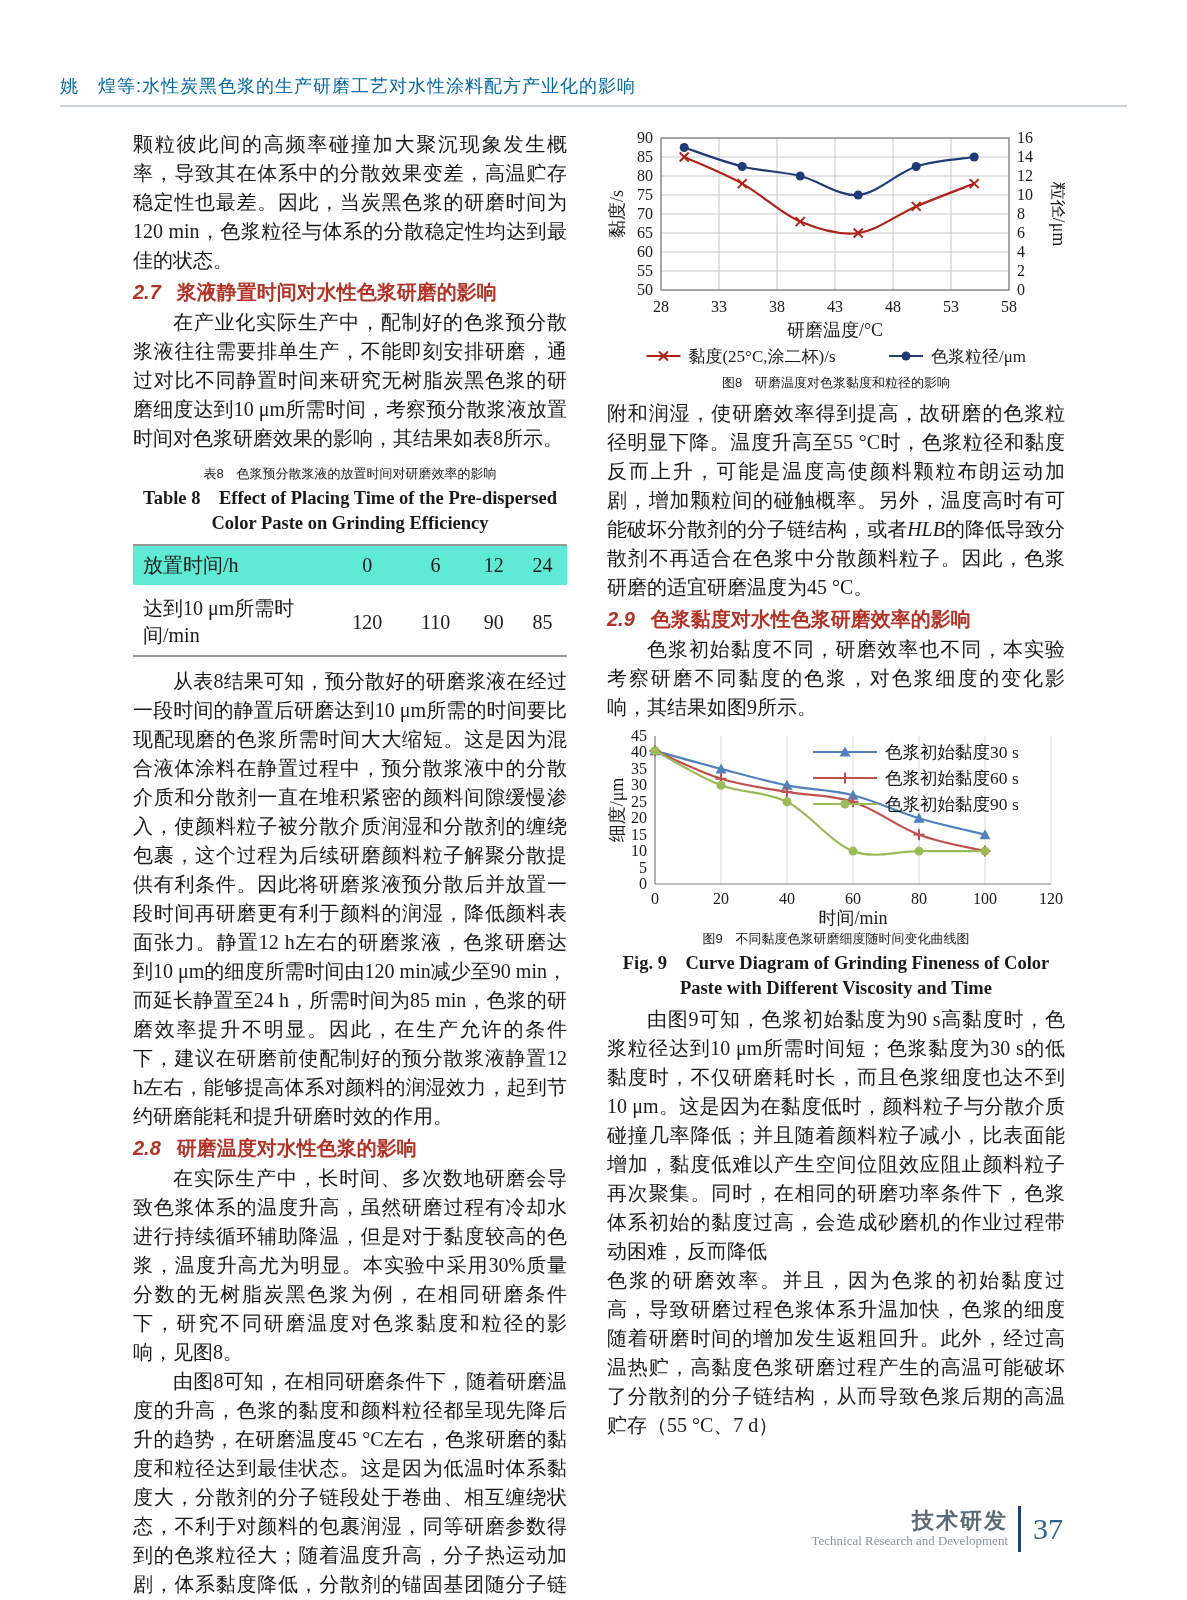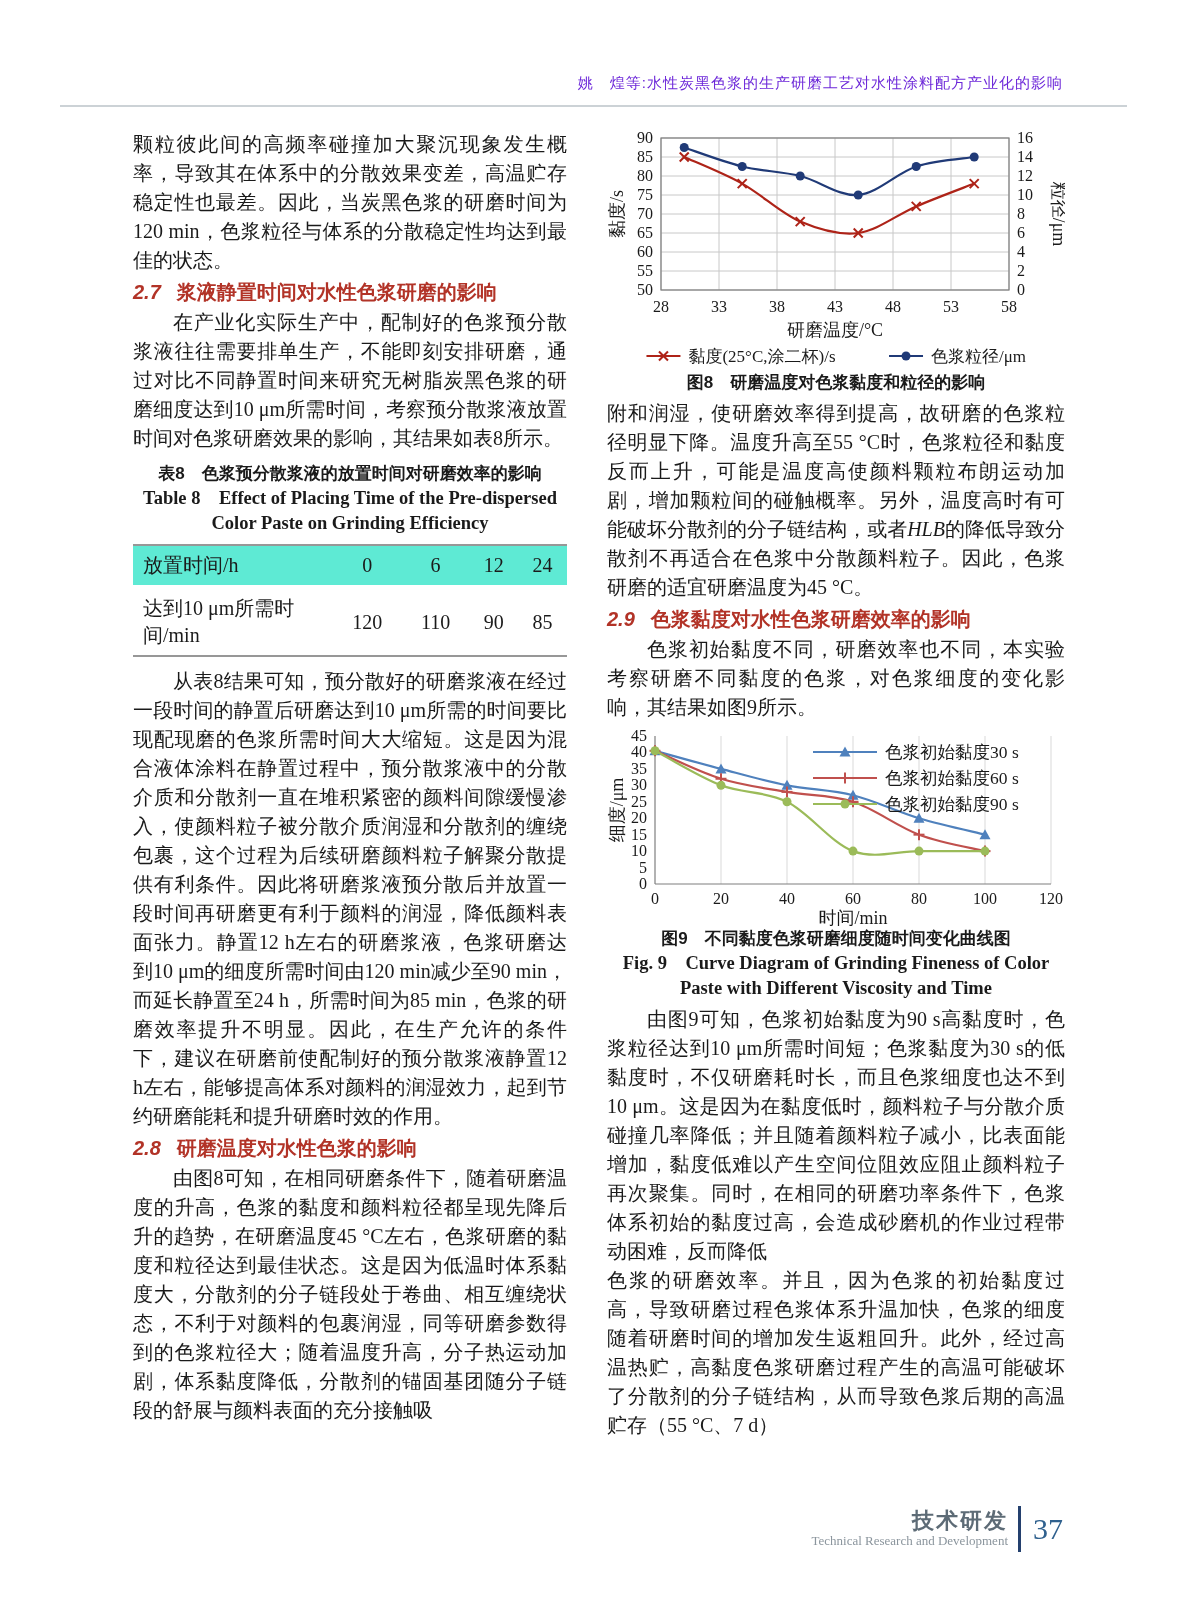--- a/index.html
+++ b/index.html
@@ -1,30 +1,30 @@
 <!DOCTYPE html>
 <html><head>
 <meta charset="utf-8">
 <style>
   html,body{margin:0;padding:0;background:#e8e8e8;}
   .page{position:relative;width:1187px;height:1600px;margin:0 auto;background:#ffffff;overflow:hidden;
         font-family:"Liberation Serif","DejaVu Serif",serif;color:#1a1a1a;}
-  .running-head{position:absolute;top:74px;left:60px;right:124px;text-align:right;
-        font-family:"Liberation Sans","DejaVu Sans",sans-serif;font-size:15px;color:#6d28d9;letter-spacing:1px;}
+  .running-head{position:absolute;top:74px;left:60px;right:124px;
+        font-family:"Liberation Sans","DejaVu Sans",sans-serif;font-size:18px;color:#0369a1;letter-spacing:1px;}
   .head-rule{position:absolute;top:105px;left:60px;right:60px;border-top:2px solid #ccd2d6;}
   .columns{position:absolute;top:130px;left:133px;width:932px;display:flex;gap:40px;}
   .col-left{width:442px;}
   .col-right{width:458px;}
   p.body{margin:0;font-size:20px;line-height:29px;text-align:justify;}
   p.indent{text-indent:2em;}
   .sec-head{margin:2px 0 1px 0;font-family:"Liberation Sans","DejaVu Sans",sans-serif;
         font-size:20px;line-height:30px;font-weight:bold;color:#b23327;}
   .sec-num{margin-right:16px;font-style:italic;}
-  .cap-zh{font-family:"Liberation Sans","DejaVu Sans",sans-serif;font-weight:bold;
-        font-size:17px;line-height:25px;text-align:center;}
+  .cap-zh{font-family:"Liberation Sans","DejaVu Sans",sans-serif;font-weight:normal;
+        font-size:13px;line-height:25px;text-align:center;}
   .cap-en{font-family:"Liberation Serif","DejaVu Serif",serif;font-weight:bold;
         font-size:18.5px;line-height:25px;text-align:center;}
   .tbl-caps{margin-top:8px;}
   table.tbl8{width:100%;border-collapse:collapse;margin:8px 0 10px 0;
         border-top:2px solid #979797;border-bottom:2px solid #979797;font-size:20px;}
   table.tbl8 tr.hdr{background:#5eead4;}
   table.tbl8 th,table.tbl8 td{font-weight:normal;padding:6px 2px;text-align:center;}
   table.tbl8 .c1{text-align:left;padding-left:10px;width:46%;}
   table.tbl8 tr.hdr th{border-bottom:4px solid #ffffff;}
   table.tbl8 tr.data td{border-top:1px solid #a9a9a9;}
@@ -77,20 +77,21 @@
             <td>90</td>
             <td>85</td>
           </tr>
         </tbody>
       </table>
 
       <p class="body indent">从表8结果可知，预分散好的研磨浆液在经过一段时间的静置后研磨达到10 μm所需的时间要比现配现磨的色浆所需时间大大缩短。这是因为混合液体涂料在静置过程中，预分散浆液中的分散介质和分散剂一直在堆积紧密的颜料间隙缓慢渗入，使颜料粒子被分散介质润湿和分散剂的缠绕包裹，这个过程为后续研磨颜料粒子解聚分散提供有利条件。因此将研磨浆液预分散后并放置一段时间再研磨更有利于颜料的润湿，降低颜料表面张力。静置12 h左右的研磨浆液，色浆研磨达到10 μm的细度所需时间由120 min减少至90 min，而延长静置至24 h，所需时间为85 min，色浆的研磨效率提升不明显。因此，在生产允许的条件下，建议在研磨前使配制好的预分散浆液静置12 h左右，能够提高体系对颜料的润湿效力，起到节约研磨能耗和提升研磨时效的作用。</p>
 
       <h3 class="sec-head"><span class="sec-num">2.8</span><span>研磨温度对水性色浆的影响</span></h3>
 
+      <p class="body indent">在实际生产中，长时间、多次数地研磨会导致色浆体系的温度升高，虽然研磨过程有冷却水进行持续循环辅助降温，但是对于黏度较高的色浆，温度升高尤为明显。本实验中采用30%质量分数的无树脂炭黑色浆为例，在相同研磨条件下，研究不同研磨温度对色浆黏度和粒径的影响，见图8。</p>
 
       <p class="body indent">由图8可知，在相同研磨条件下，随着研磨温度的升高，色浆的黏度和颜料粒径都呈现先降后升的趋势，在研磨温度45 °C左右，色浆研磨的黏度和粒径达到最佳状态。这是因为低温时体系黏度大，分散剂的分子链段处于卷曲、相互缠绕状态，不利于对颜料的包裹润湿，同等研磨参数得到的色浆粒径大；随着温度升高，分子热运动加剧，体系黏度降低，分散剂的锚固基团随分子链段的舒展与颜料表面的充分接触吸</p>
     </div>
 
     <div class="col-right">
 
       <div class="fig">
         <svg id="fig8-svg" width="458" height="240" viewBox="0 0 458 240">
             <line x1="54" y1="8" x2="54" y2="160" stroke="#c8c8c8" stroke-width="1"></line>
             <line x1="112" y1="8" x2="112" y2="160" stroke="#c8c8c8" stroke-width="1"></line>

